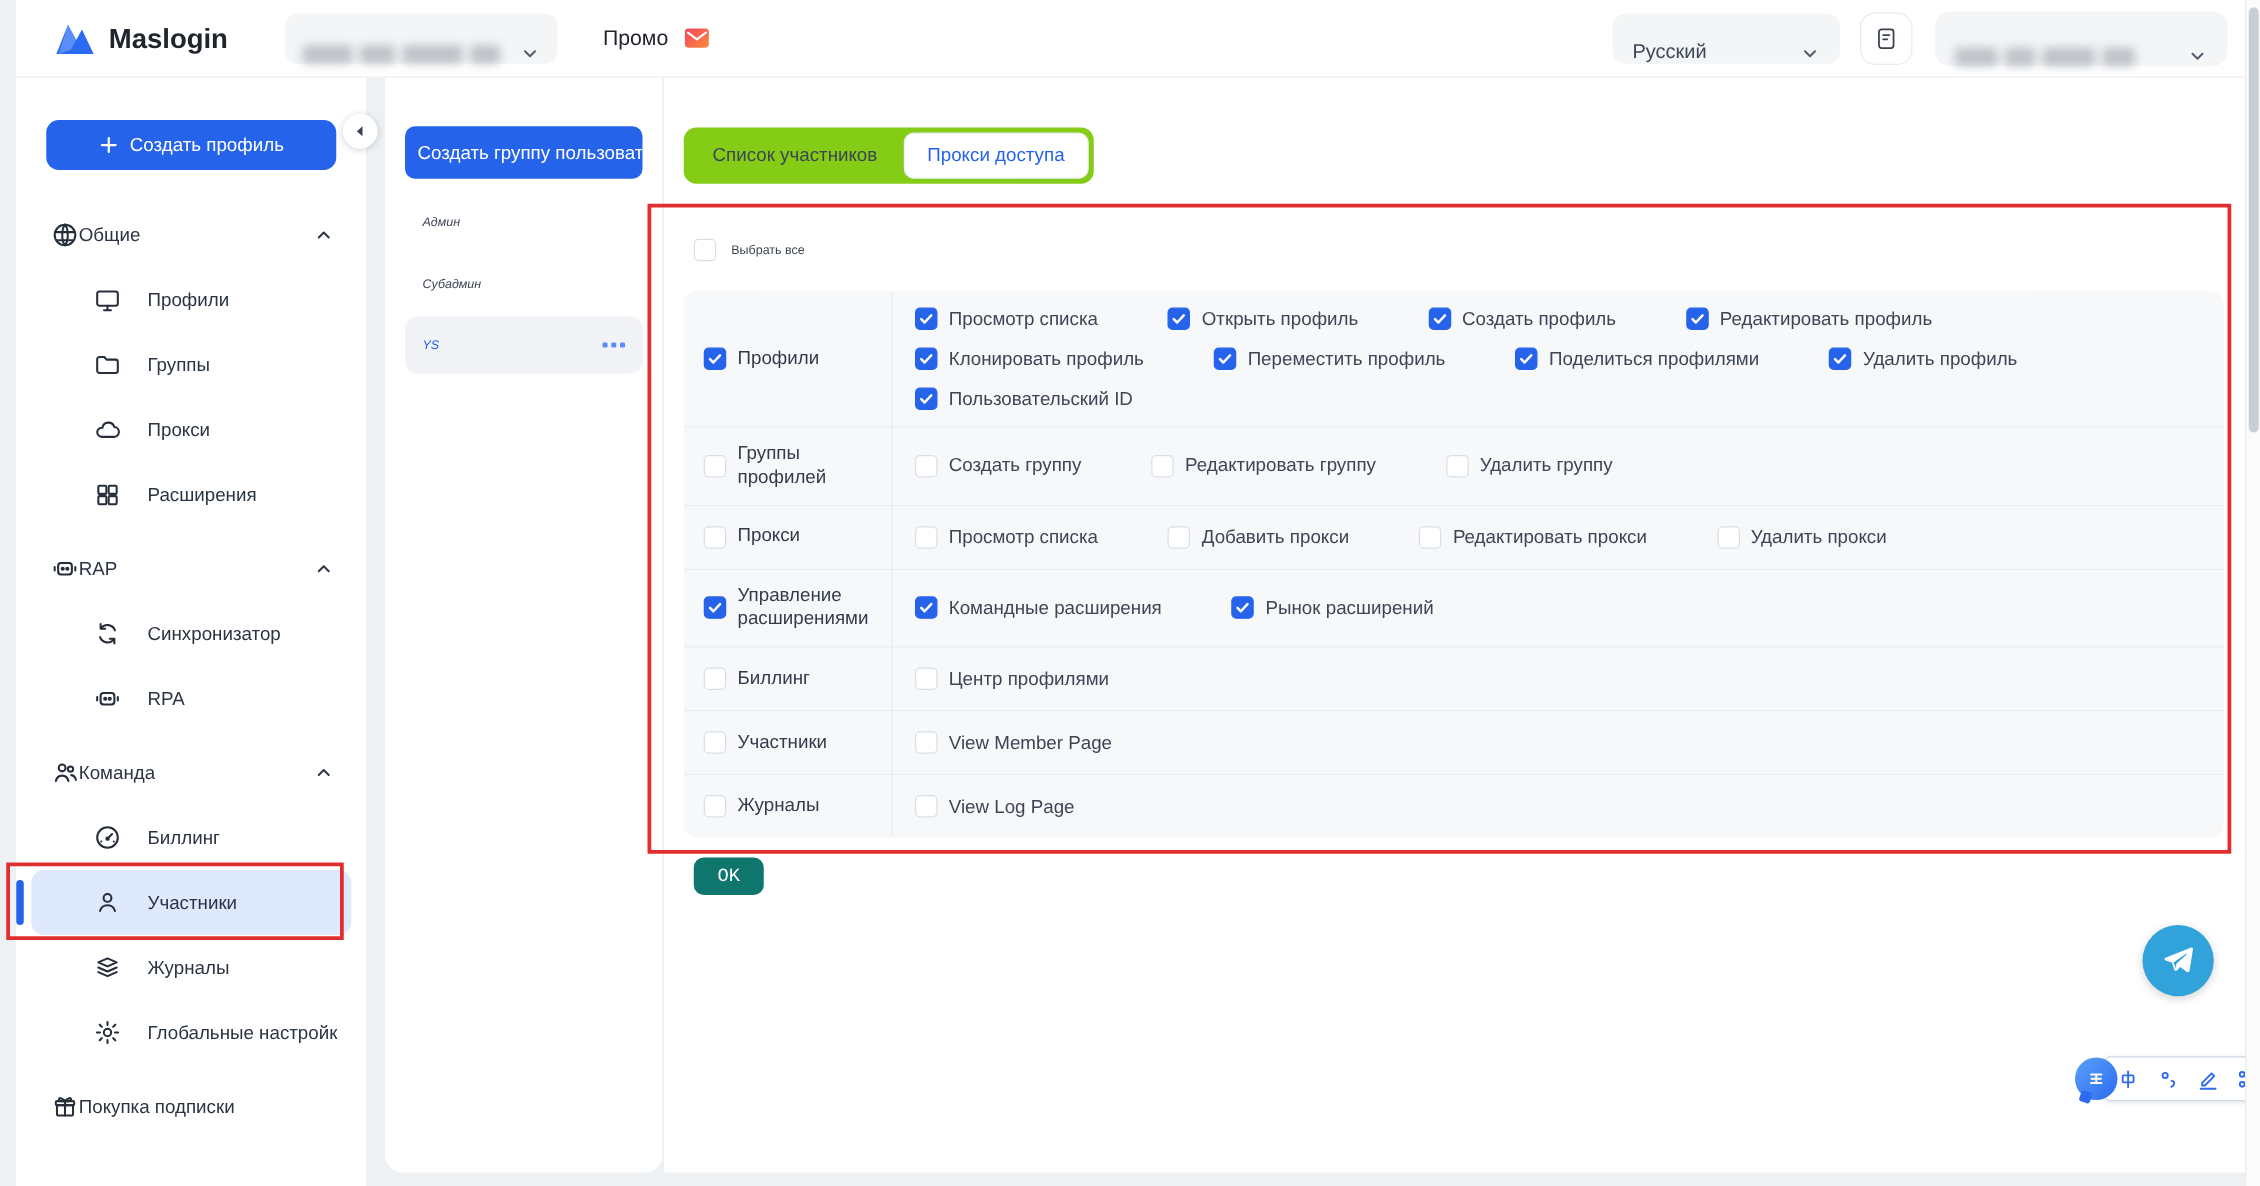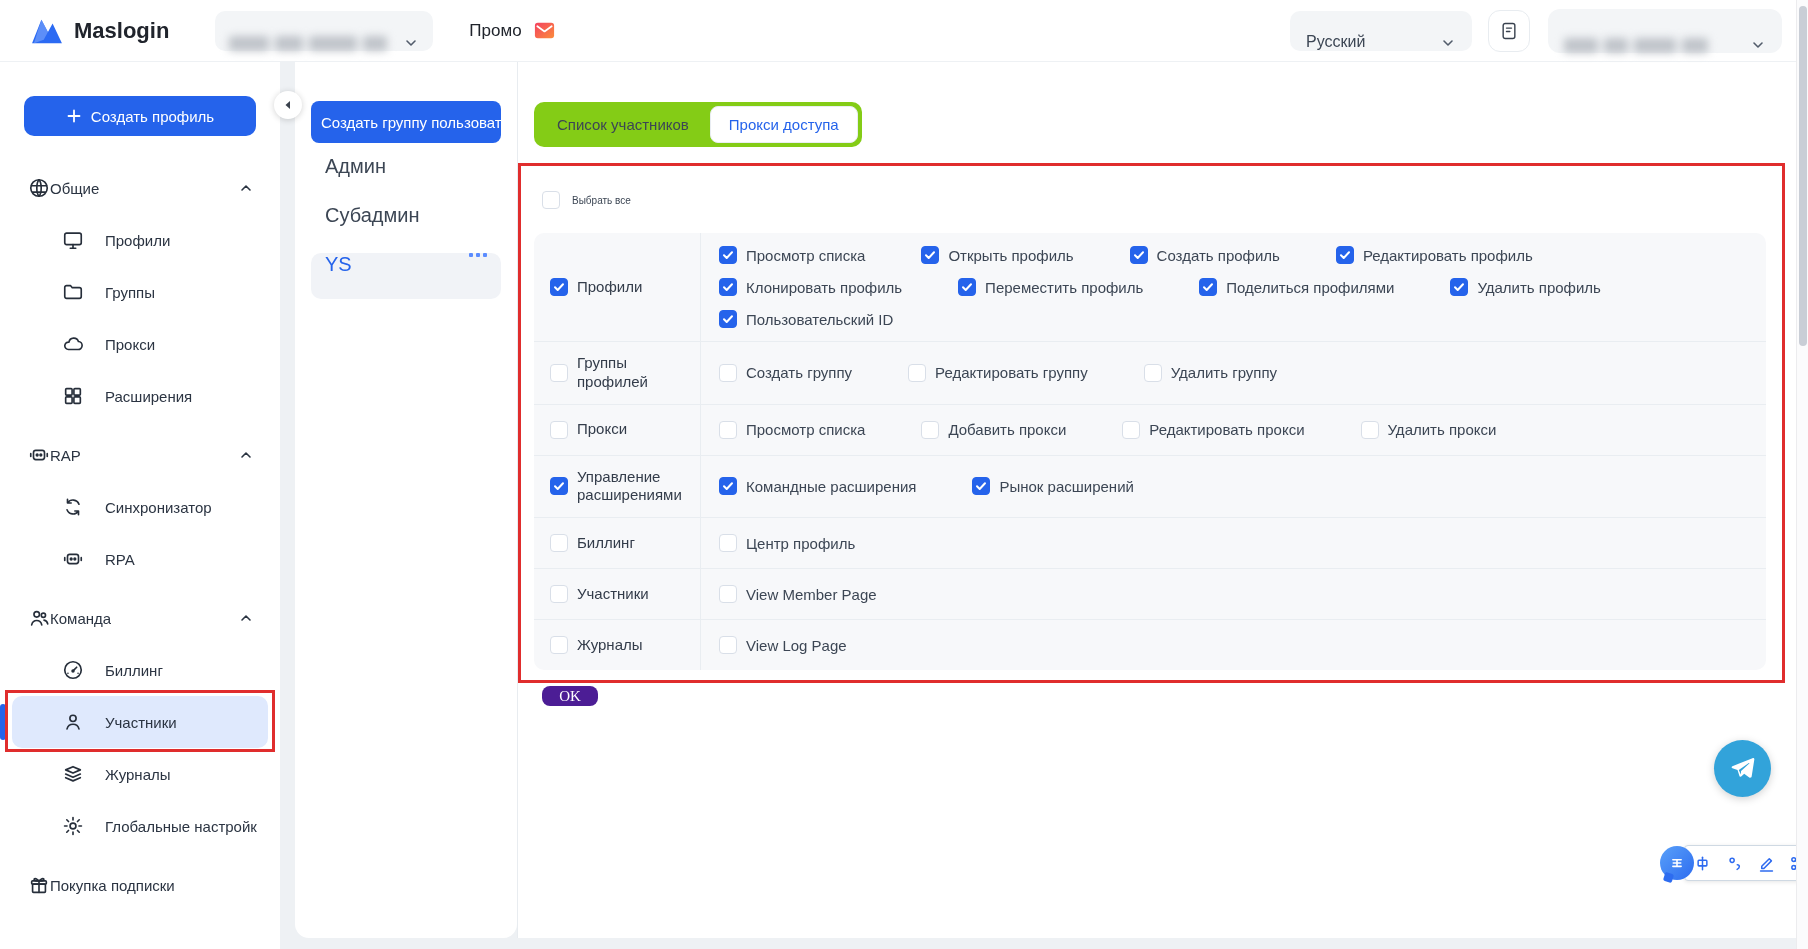--- a/index.html
+++ b/index.html
@@ -1,21 +1,21 @@
 <!DOCTYPE html>
 <html><head>
 <meta charset="utf-8">
 <style>
   * { margin:0; padding:0; box-sizing:border-box; }
   html,body { width:1808px; height:949px; }
   body {
     font-family:"Liberation Sans","DejaVu Sans",sans-serif;
     background:#eef1f4; color:#2b3442; overflow:hidden;
   }
-  .app { position:relative; width:1808px; height:949px; overflow:hidden; }
+  .app { position:relative; width:1808px; height:949px; overflow:hidden;padding-left:13px; }
 
   
   .topbar {
     height:62px; background:#fff; display:flex; align-items:center;
     padding:0 26px 0 30px; border-bottom:1px solid #eef1f4; position:relative; z-index:3;
   }
   .brand { display:flex; align-items:center; gap:10px; font-size:22px; font-weight:bold; color:#20242c; }
   .brand svg { width:34px; height:28px; display:block; }
   .pill { background:#f3f5f7; border-radius:10px; display:flex; align-items:flex-end; }
   .ws-select { margin-left:46px; width:218px; height:40px; padding:0 14px; justify-content:space-between; cursor:pointer; }
@@ -55,22 +55,22 @@
   .side-item .chev { margin-left:auto; margin-right:14px; width:16px; height:16px; }
   .side-item.sect-gap { margin-top:7px; }
   .side-item.selected { background:#dfe9fd; }
   .side-item.selected::before { content:""; position:absolute; left:-12px; top:8px; width:6px; height:36px;
     border-radius:3px; background:#2563eb; }
 
   
   .create-group-btn { margin:0 16px 12px; width:190px; height:42px; background:#2563eb; color:#fff; border:none;
     border-radius:8px; font-size:15px; white-space:nowrap; overflow:hidden; display:flex; align-items:center;
     padding-left:10px; cursor:pointer; font-family:inherit; }
-  .group-item { height:46px; margin:3px 16px; display:flex; align-items:flex-start; padding:0 14px;
-    border-radius:10px; font-size:20px; color:#3c4654; cursor:pointer; }
+  .group-item { height:46px; margin:3px 16px; display:flex; align-items:center; padding:0 14px;
+    border-radius:10px; font-size:10px; color:#3c4654; cursor:pointer;font-style:italic; }
   .group-item.selected { background:#f1f3f7; color:#2563eb; justify-content:space-between; }
   .dots { display:flex; gap:3px; align-items:center; }
   .dots i { width:4px; height:4px; background:#5b8cff; border-radius:1px; display:block; }
 
   
   .tabs { display:inline-flex; background:#84cc16; border-radius:10px; padding:4px; gap:2px; }
   .tab { padding:9px 18px; font-size:15px; color:#3c4654; border-radius:8px; border:1px solid transparent; cursor:pointer; white-space:nowrap; }
   .tab.active { background:#fff; color:#2563eb; border-color:#e9edf2; }
 
   
@@ -80,22 +80,22 @@
   .perm-row:last-child { border-bottom:none; }
   .perm-left { width:167px; flex:none; padding:12px 10px 12px 16px; border-right:1px solid #e9edf1;
     display:flex; align-items:center; gap:9px; font-size:15px; color:#333c4a; line-height:1.25; }
   .perm-items { flex:1; display:flex; flex-wrap:wrap; align-items:center; align-content:center;
     column-gap:56px; row-gap:14px; padding:13px 18px; min-height:50px; }
   .perm-item { display:flex; align-items:center; gap:9px; font-size:15px; color:#3c4654;justify-content:flex-end; }
   .cb { width:18px; height:18px; border-radius:4px; flex:none; background:#fff; border:1.5px solid #d9dfe8;
     display:inline-flex; align-items:center; justify-content:center; cursor:pointer; }
   .cb.on { background:#2563eb; border-color:#2563eb; }
   .cb svg { width:12px; height:12px; display:block; }
-  .ok-btn { margin:16px 0 0 8px; width:56px; height:20px; background:#4c1d95; color:#fff; font-size:15px;
-    border:none; border-radius:8px; cursor:pointer; font-family:Liberation Serif, serif; }
+  .ok-btn { margin:16px 0 0 8px; width:56px; height:30px; background:#0f766e; color:#fff; font-size:15px;
+    border:none; border-radius:8px; cursor:pointer; font-family:Liberation Mono, monospace; }
 
   
   .annotation { position:absolute; border:3px solid #e02d2d; pointer-events:none; z-index:9; }
   #anno-members { left:5px; top:690px; width:270px; height:62px; }
   #anno-perms { left:518px; top:163px; width:1267px; height:520px; }
 
   .collapse-btn { position:absolute; left:274px; top:91px; width:28px; height:28px; border-radius:50%;
     background:#fff; box-shadow:0 1px 6px rgba(0,0,0,.18); display:flex; align-items:center; justify-content:center;
     z-index:5; cursor:pointer; }
 
@@ -513,21 +513,21 @@
             </div>
           </div>
           <div class="perm-row">
             <div class="perm-left">
               <span class="cb "></span>
               <span>Биллинг</span>
             </div>
             <div class="perm-items">
               <span class="perm-item">
                 <span class="cb "></span>
-                <span>Центр профиль</span>
+                <span>Центр профилями</span>
               </span>
             </div>
           </div>
           <div class="perm-row">
             <div class="perm-left">
               <span class="cb "></span>
               <span>Участники</span>
             </div>
             <div class="perm-items">
               <span class="perm-item">

